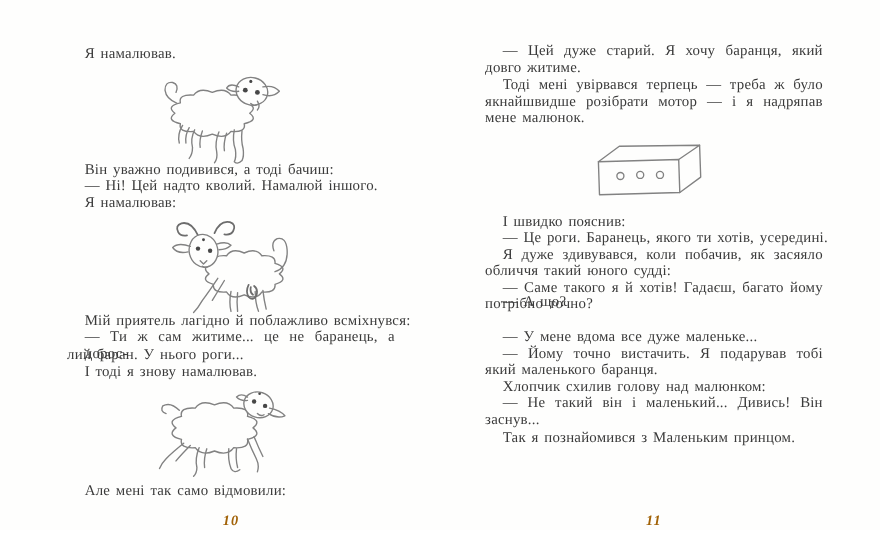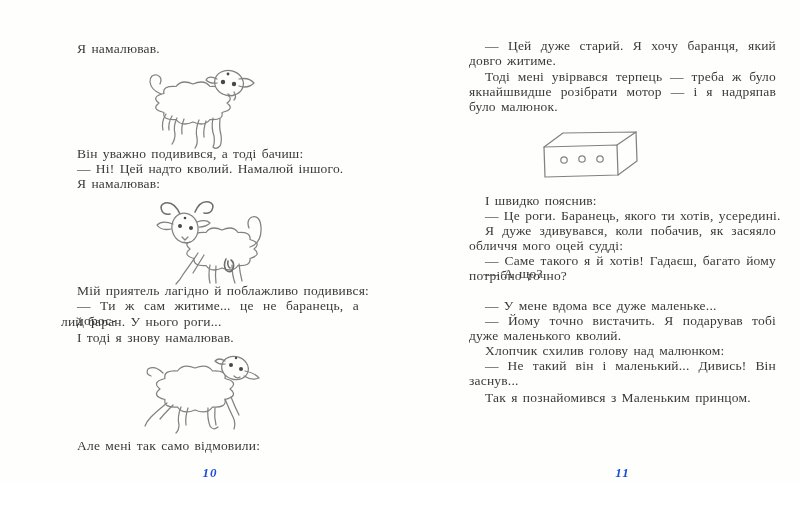--- a/index.html
+++ b/index.html
@@ -8,26 +8,26 @@
     background:#fefefd;
     font-family:"Liberation Serif","DejaVu Serif",serif;
     color:#3a3a3a;overflow:hidden;
   }
   .ln{
     position:absolute;height:16px;box-sizing:border-box;
     font-size:13.5px;line-height:15px;
     letter-spacing:0.2px;word-spacing:1.6px;white-space:nowrap;
   }
   .colL{left:61px;width:298px;}
-  .colR{left:441px;width:307px;margin-left:28px;}
+  .colR{left:441px;width:307px;}
   .indent{padding-left:16px;}
   .just{white-space:normal;text-align:justify;text-align-last:justify;}
   .pagenum{
     position:absolute;top:465px;font-size:13px;font-style:italic;
-    font-weight:bold;text-align:center;letter-spacing:1px;color:#1d4ed8;
+    font-weight:bold;text-align:center;letter-spacing:1px;color:#a16207;
   }
   .art{position:absolute;}
   .sk{stroke:#828282;fill:none;stroke-width:1.25;stroke-linecap:round;stroke-linejoin:round;}
   .skd{stroke:#6d6d6d;fill:none;stroke-width:1.6;stroke-linecap:round;stroke-linejoin:round;}
   .dot{fill:#474747;stroke:none;}
   .face{stroke:#828282;fill:#fefefd;stroke-width:1.25;stroke-linejoin:round;}
 </style>
 </head>
 <body>
 
@@ -79,21 +79,21 @@
 
       <ellipse class="face" cx="45" cy="31" rx="13" ry="15" transform="rotate(-12 45 31)"></ellipse>
       <path class="sk" d="M33,27 Q22,23 17,28 Q21,34 31,32"></path>
       <path class="sk" d="M57,25 Q66,22 70,26 Q66,30 59,30"></path>
       <circle class="dot" cx="40" cy="29" r="2"></circle>
       <circle class="dot" cx="51" cy="31" r="2"></circle>
       <circle class="dot" cx="45" cy="21" r="1.3"></circle>
       <path class="sk" d="M42,40 L45,43 L48,40 M44,45 Q47,47 50,45"></path>
     </svg>
 
-    <div class="ln colL indent" style="top:283px">Мій приятель лагідно й поблажливо подивився:</div>
+    <div class="ln colL indent" style="top:283px">Мій приятель лагідно й поблажливо всміхнувся:</div>
     <div class="ln colL indent just" style="top:298px">— Ти ж сам житиме... це не баранець, а дорос-</div>
     <div class="ln colL" style="top:314px">лий баран. У нього роги...</div>
     <div class="ln colL indent" style="top:330px">І тоді я знову намалював.</div>
 
     <svg class="art" style="left:133px;top:347px" width="140" height="88" viewBox="0 0 140 88">
 
       <path class="sk" d="M30,26 Q22,18 15,22 Q12,27 18,29"></path>
 
       <path class="sk" d="M97,42 Q106,49 92,52.5 Q94,61 79.5,60 Q74,68 62,63 Q50,68 44.5,60 Q30,61 32,52.5 Q18,49 27,42 Q18,35 32,31.5 Q30,23 44.5,24 Q50,16 62,21 Q74,16 79.5,24 Q94,23 92,31.5 Q106,35 97,42 Z"></path>
 
@@ -115,41 +115,41 @@
 
     <div class="pagenum colL">10</div>
   </section>
 
   <section>
 
     <div class="ln colR indent just" style="top:38px">— Цей дуже старий. Я хочу баранця, який</div>
     <div class="ln colR" style="top:53px">довго житиме.</div>
     <div class="ln colR indent just" style="top:69px">Тоді мені увірвався терпець — треба ж було</div>
     <div class="ln colR just" style="top:84px">якнайшвидше розібрати мотор — і я надряпав</div>
-    <div class="ln colR" style="top:99px">було малюнок.</div>
+    <div class="ln colR" style="top:99px">мене малюнок.</div>
 
     <svg class="art" style="left:537px;top:128px" width="110" height="54" viewBox="0 0 110 54">
       <path class="sk" d="M7,19 L80,17 L81,47 L8,49 Z"></path>
       <path class="sk" d="M7,19 L26,5 L99,4 L80,17"></path>
       <path class="sk" d="M99,4 L100,33 L81,47"></path>
       <circle class="sk" cx="27" cy="32" r="3.2"></circle>
       <circle class="sk" cx="45" cy="31" r="3.2"></circle>
       <circle class="sk" cx="63" cy="31" r="3.2"></circle>
     </svg>
 
     <div class="ln colR indent" style="top:193px">І швидко пояснив:</div>
     <div class="ln colR indent" style="top:208px">— Це роги. Баранець, якого ти хотів, усередині.</div>
     <div class="ln colR indent just" style="top:223px">Я дуже здивувався, коли побачив, як засяяло</div>
-    <div class="ln colR" style="top:238px">обличчя мого оцей судді:</div>
+    <div class="ln colR" style="top:238px">обличчя такий юного судді:</div>
     <div class="ln colR indent just" style="top:253px">— Саме такого я й хотів! Гадаєш, багато йому</div>
     <div class="ln colR" style="top:268px">потрібно точно?</div>
     <div class="ln colR indent" style="top:266px">— А що?</div>
     <div class="ln colR indent" style="top:298px">— У мене вдома все дуже маленьке...</div>
     <div class="ln colR indent just" style="top:313px">— Йому точно вистачить. Я подарував тобі</div>
-    <div class="ln colR" style="top:328px">дуже маленького кволий.</div>
+    <div class="ln colR" style="top:328px">який маленького баранця.</div>
     <div class="ln colR indent" style="top:343px">Хлопчик схилив голову над малюнком:</div>
     <div class="ln colR indent just" style="top:358px">— Не такий він і маленький... Дивись! Він</div>
     <div class="ln colR" style="top:373px">заснув...</div>
     <div class="ln colR indent" style="top:390px">Так я познайомився з Маленьким принцом.</div>
 
     <div class="pagenum colR">11</div>
   </section>
 
 </div>
 

